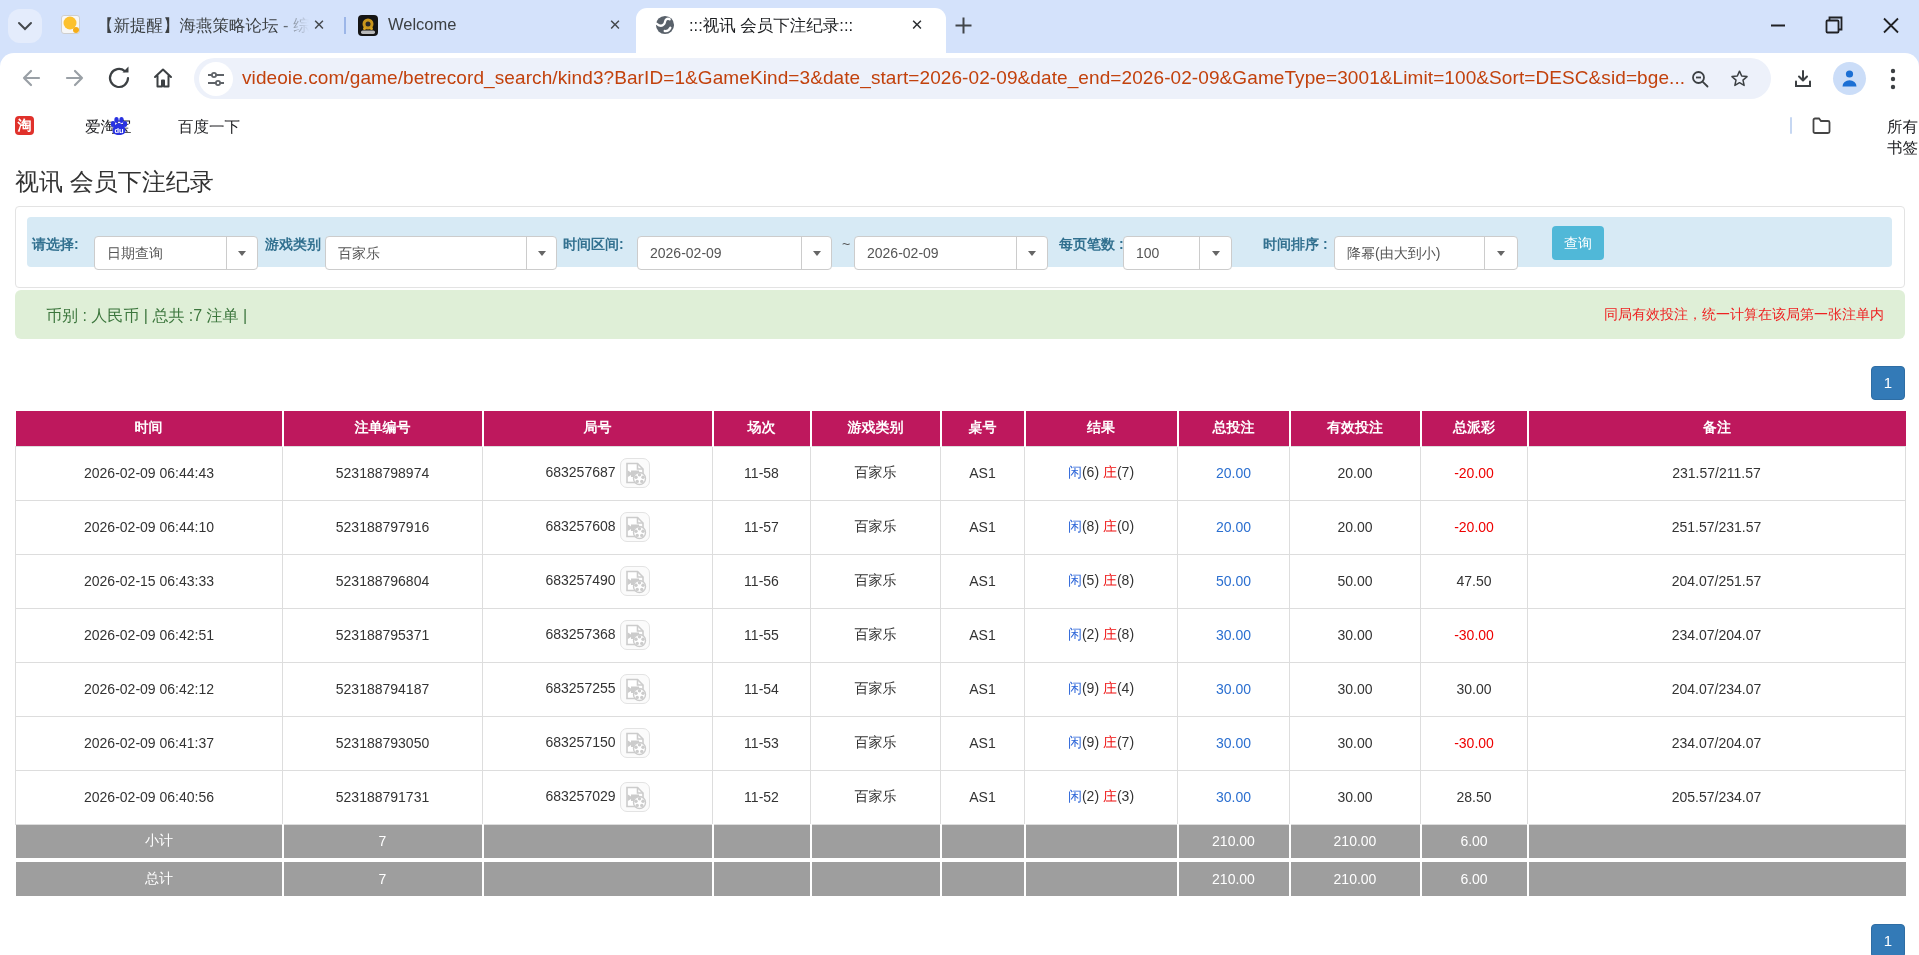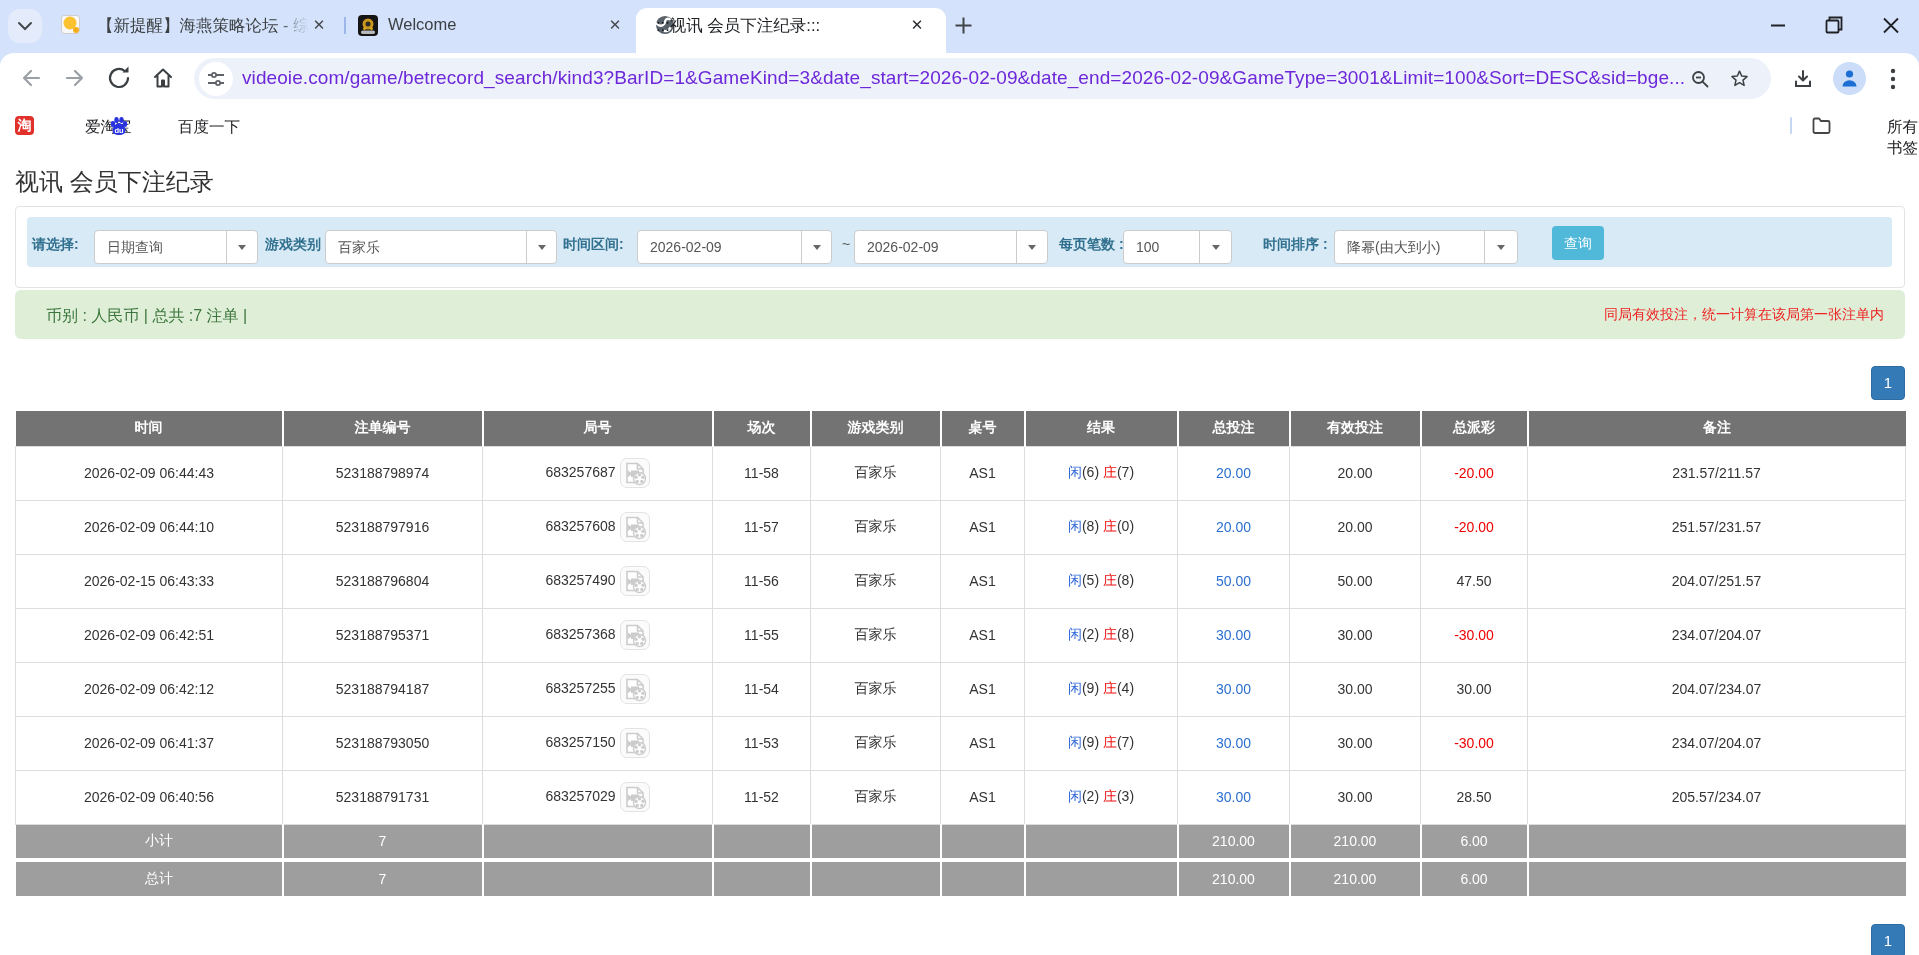--- a/index.html
+++ b/index.html
@@ -12,44 +12,44 @@
 #sheet { position:absolute; top:53px; left:0; width:1919px; height:902px; background:#fff; border-radius:14px 14px 0 0; }
 #tabsearch { position:absolute; top:9px; left:8px; width:34px; height:34px; border-radius:12px; background:#e4ecfc; }
 .tabtitle { position:absolute; top:15px; font-size:16.5px; color:#3c4043; white-space:nowrap; overflow:hidden; }
 .tabx { position:absolute; top:14px; width:22px; height:22px; color:#45494d; font-size:15px; text-align:center; line-height:22px; }
 #activetab { position:absolute; top:8px; left:636px; width:310px; height:46px; background:#fff; border-radius:11px 11px 0 0; }
 .winctl { position:absolute; top:11px; width:28px; height:28px; }
 
 
 .navico { position:absolute; top:62px; }
 #urlpill { position:absolute; top:58px; left:194px; width:1577px; height:41px; border-radius:21px; background:#edf1fa; }
-#urltext { position:absolute; top:67px; left:242px; width:1442px; font-size:19px; letter-spacing:0.09px; color:#6d28d9; white-space:nowrap; overflow:hidden; }
+#urltext { position:absolute; top:67px; left:242px; width:1442px; font-size:19px; letter-spacing:0.09px; color:#c2410c; white-space:nowrap; overflow:hidden; }
 
 
 .bm { position:absolute; top:116px; height:20px; }
 .bmtext { position:absolute; top:117px; font-size:15.5px; color:#202124;margin-left:44px; }
 
 
 #pagetitle { position:absolute; top:166px; left:15px; font-size:24px; color:#333; }
 #filterbox { position:absolute; top:206px; left:15px; width:1890px; height:82px; background:#fff; border:1px solid #e3e3e3; border-radius:4px; }
 #filterbar { position:absolute; top:217px; left:27px; width:1865px; height:50px; background:#d7eaf5; border-radius:4px; }
 .flabel { position:absolute; top:236px; font-size:14px; font-weight:bold; color:#31708f; }
-.fsel { position:absolute; top:230px; height:34px; background:#fff; border:1px solid #ccc; border-radius:4px; }
+.fsel { position:absolute; top:236px; height:34px; background:#fff; border:1px solid #ccc; border-radius:4px; }
 .fsel .txt { position:absolute; left:12px; top:8px; font-size:14px; color:#555; white-space:nowrap; }
 .fsel .car { position:absolute; right:0; top:0; bottom:0; border-left:1px solid #ccc; }
 .fsel .car:after { content:""; position:absolute; left:50%; top:50%; margin-left:-4px; margin-top:-2px; border-left:4px solid transparent; border-right:4px solid transparent; border-top:5px solid #666; }
 #qbtn { position:absolute; top:226px; left:1552px; width:52px; height:34px; background:#50b8d8; border-radius:4px; color:#fff; font-size:14px; text-align:center; line-height:34px; }
 #greenbar { position:absolute; top:290px; left:15px; width:1890px; height:49px; background:#dfefd7; border-radius:6px; }
 #greenbar .l { position:absolute; left:31px; top:16px; font-size:16px; color:#3c763d; }
 #greenbar .r { position:absolute; right:21px; top:16px; font-size:14px; color:#ee2222; }
 .pg1 { position:absolute; left:1871px; width:34px; height:34px; background:#337ab7; border:1px solid #2e6da4; border-radius:4px; color:#fff; font-size:15px; text-align:center; line-height:32px; }
 
 
 #tbl { position:absolute; top:411px; left:15px; width:1890px; border-collapse:collapse; table-layout:fixed; font-size:14px; color:#333; }
-#tbl th { background:#737373; color:#fff; font-weight:bold; height:35px; border-right:2px solid #fff; text-align:center; }
+#tbl th { background:#be185d; color:#fff; font-weight:bold; height:35px; border-right:2px solid #fff; text-align:center; }
 #tbl th:last-child { border-right:none; }
 #tbl td { border:1px solid #ddd; height:54px; text-align:center; vertical-align:middle; }
 #tbl tr.ft td { background:#9e9e9e; color:#fff; border:2px solid #fff; border-top:4px solid #be185d; border-bottom:none; height:36px; }
 #tbl tr.ft1 td { border-top:1px solid #ddd; border-bottom:4px solid #fff; }
 #tbl tr.ft td:first-child { border-left:none;padding-left:21px; }
 #tbl tr.ft td:last-child { border-right:none; }
 .xian { color:#2d66d9; }
 .zhuang { color:#ee1111; }
 .amt { color:#2b6fd0; }
 .neg { color:#ee0000; }
@@ -84,21 +84,21 @@
 </div>
 <div class="tabtitle" style="left:388px">Welcome</div>
 <div class="tabx" style="left:604px">✕</div>
 
 <div id="activetab"></div>
 <svg class="abs" style="left:655px;top:15px" width="20" height="20" viewBox="0 0 21 21">
     <circle cx="10.5" cy="10.5" r="9.5" fill="#59616a"></circle>
     <path d="M1.8 9.2 C4.5 11.5 7.5 11.8 9.3 9.8 C10.9 8 10 6.2 11.8 4.7 C12.9 3.8 14.3 3.8 15.4 4.5" stroke="#fff" stroke-width="2.4" fill="none" stroke-linecap="round"></path>
     <path d="M10.2 16.8 C12.6 17.2 15 15.8 16.1 13.4" stroke="#fff" stroke-width="2.4" fill="none" stroke-linecap="round"></path>
   </svg>
-<div class="tabtitle" style="left:656px;color:#1c1e21">:::视讯 会员下注纪录:::</div>
+<div class="tabtitle" style="left:689px;color:#1c1e21">:::视讯 会员下注纪录:::</div>
 <div class="tabx" style="left:906px;color:#2a2d30">✕</div>
 
 <svg class="abs" style="left:954px;top:16px" width="19" height="19" viewBox="0 0 19 19">
     <path d="M9.5 1.5 v16 M1.5 9.5 h16" stroke="#41454a" stroke-width="2"></path>
   </svg>
 
 <svg class="winctl" style="left:1764px" width="28" height="28">
     <path d="M7 14.5 h14" stroke="#202124" stroke-width="2"></path>
   </svg>
 <svg class="winctl" style="left:1820px" width="28" height="28" viewBox="0 0 28 28">

